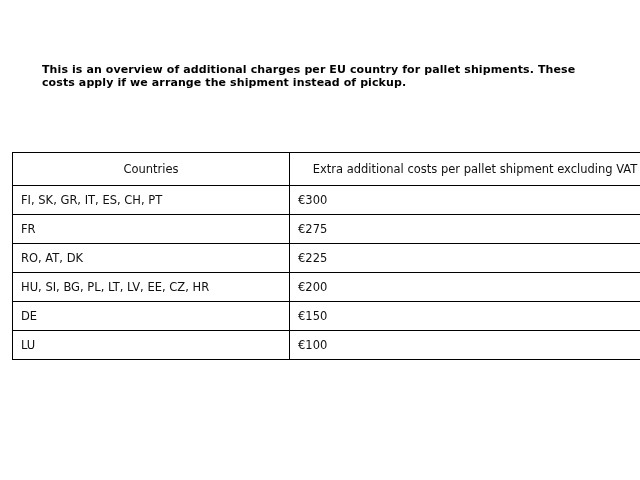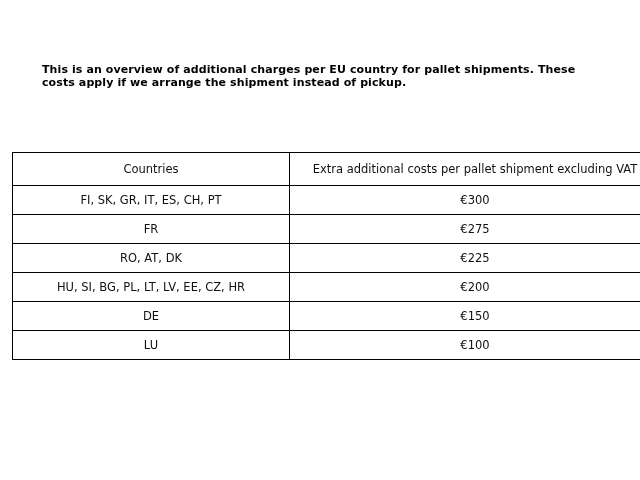--- a/index.html
+++ b/index.html
@@ -51,21 +51,21 @@
     height: 32px;
     font-size: 11.5px;
   }
   table.charges td.col-countries {
     width: 260px;
   }
   table.charges td.col-cost {
     width: 354px;
   }
   table.charges tr.data-row td {
-    text-align: center;
+    text-align: left;
     margin-top: 28px;
   }
 </style>
 </head>
 <body>
 
 <div class="intro">This is an overview of additional charges per EU country for pallet shipments. These costs apply if we arrange the shipment instead of pickup.</div>
 
 <div class="table-wrap">
   <table class="charges">

